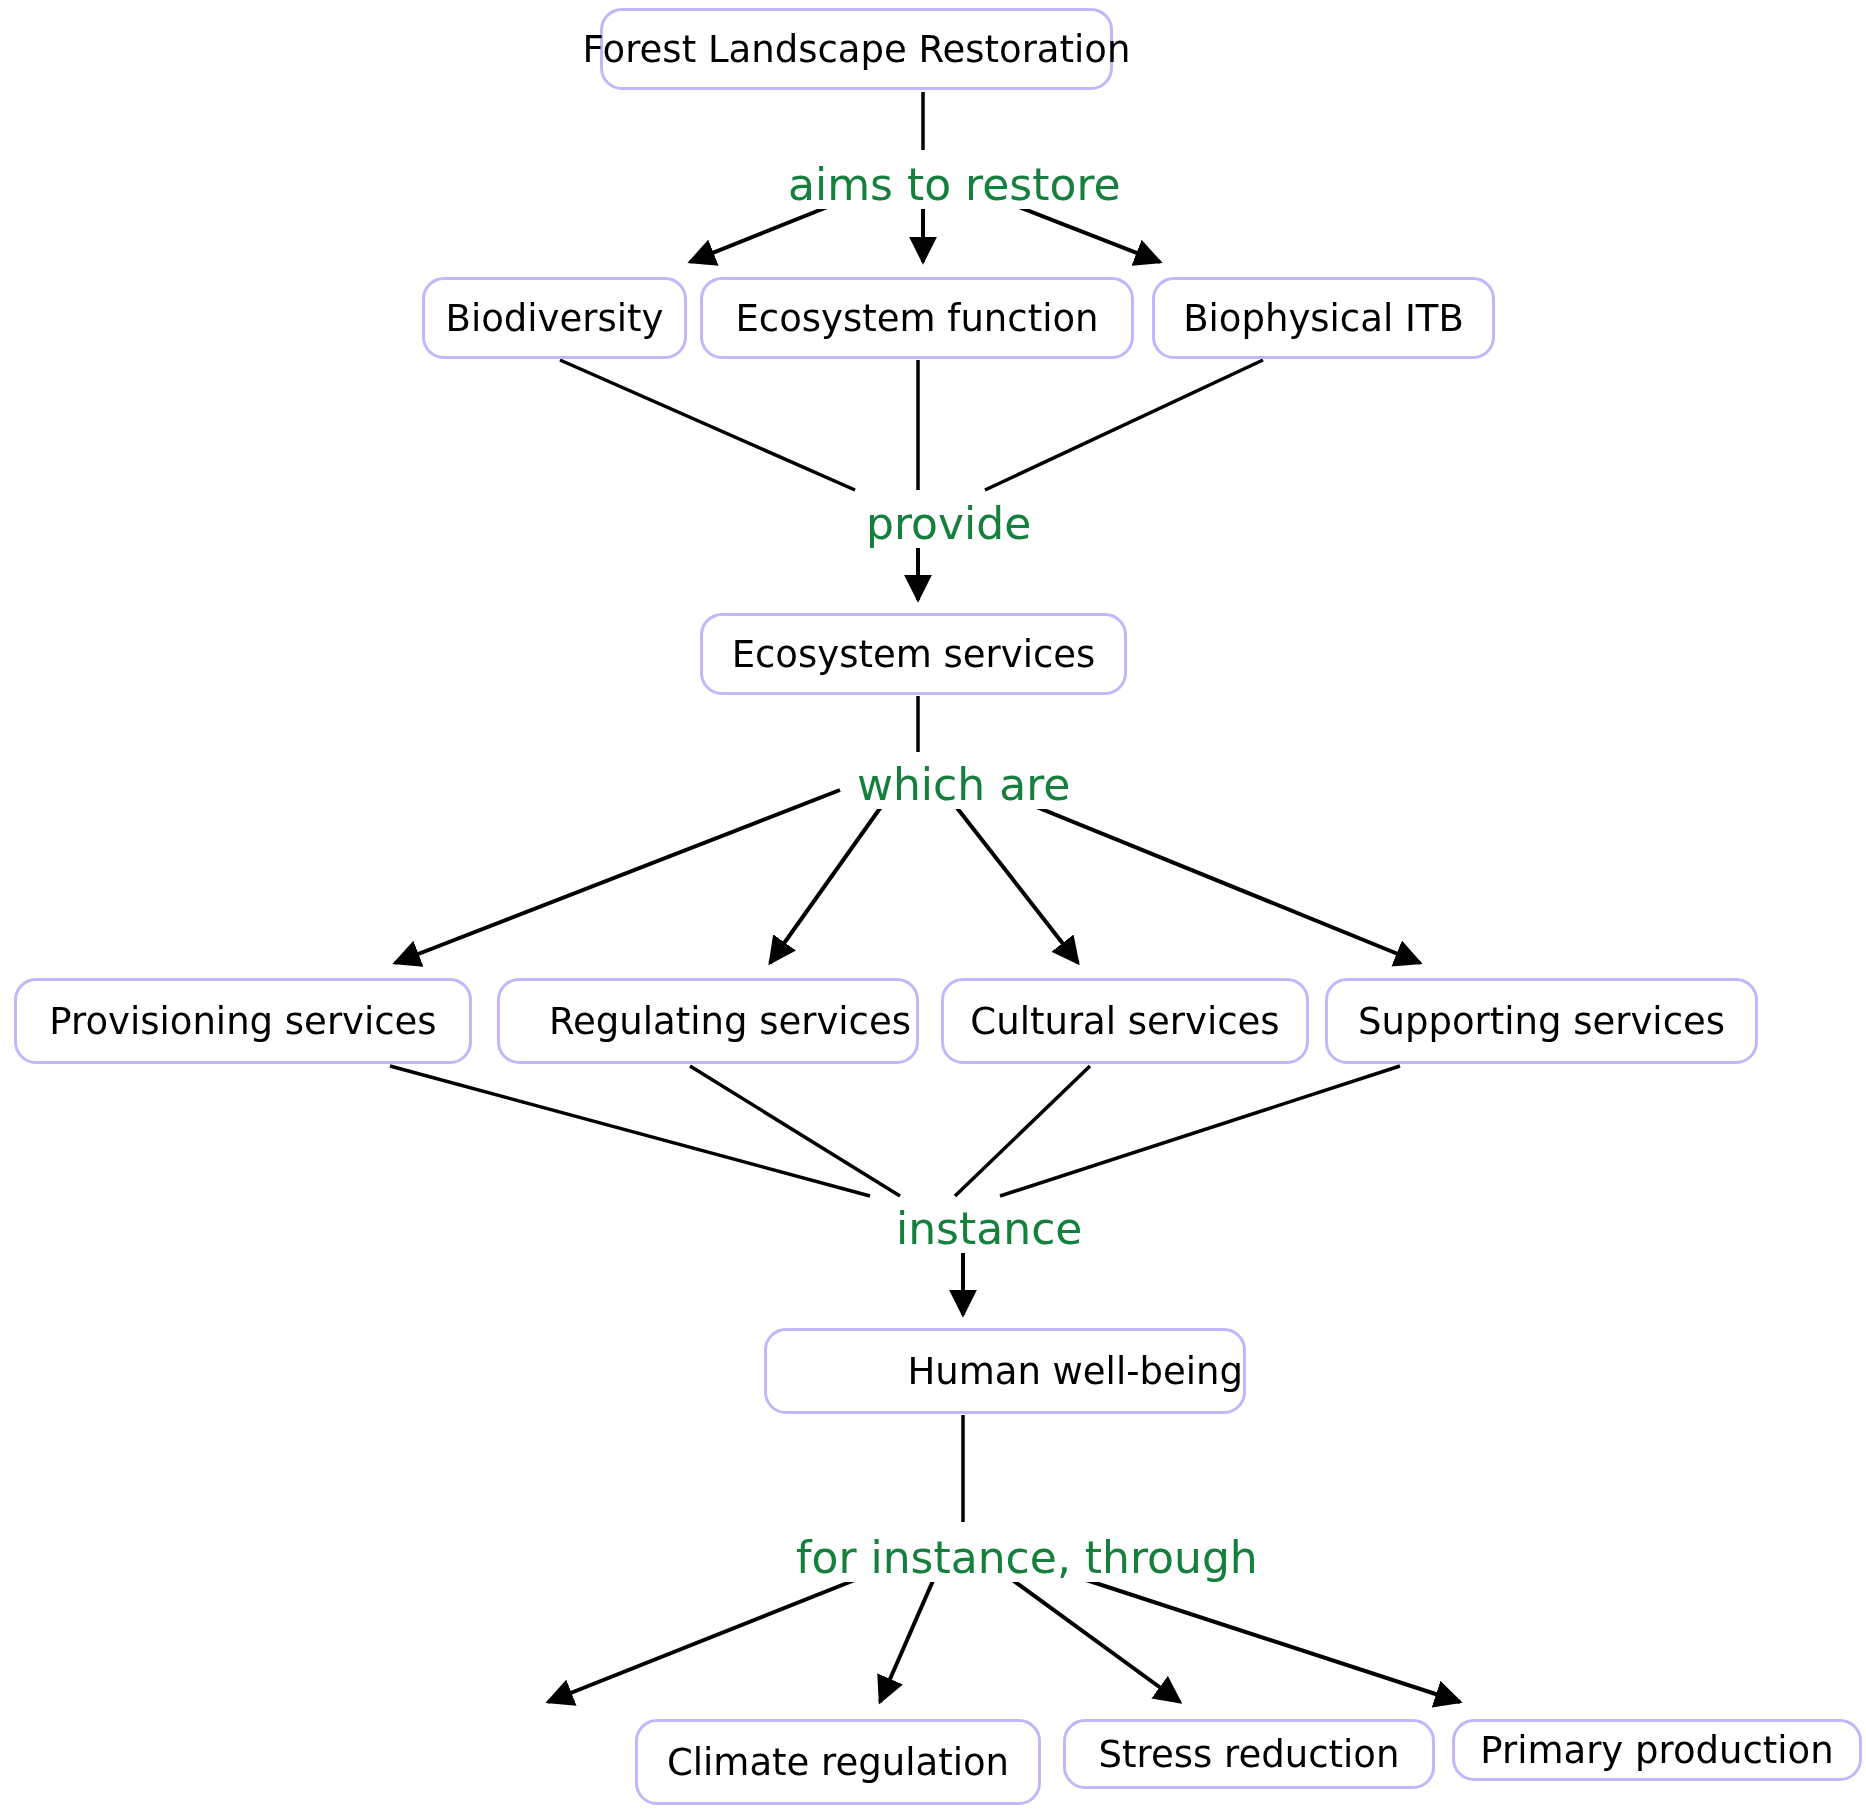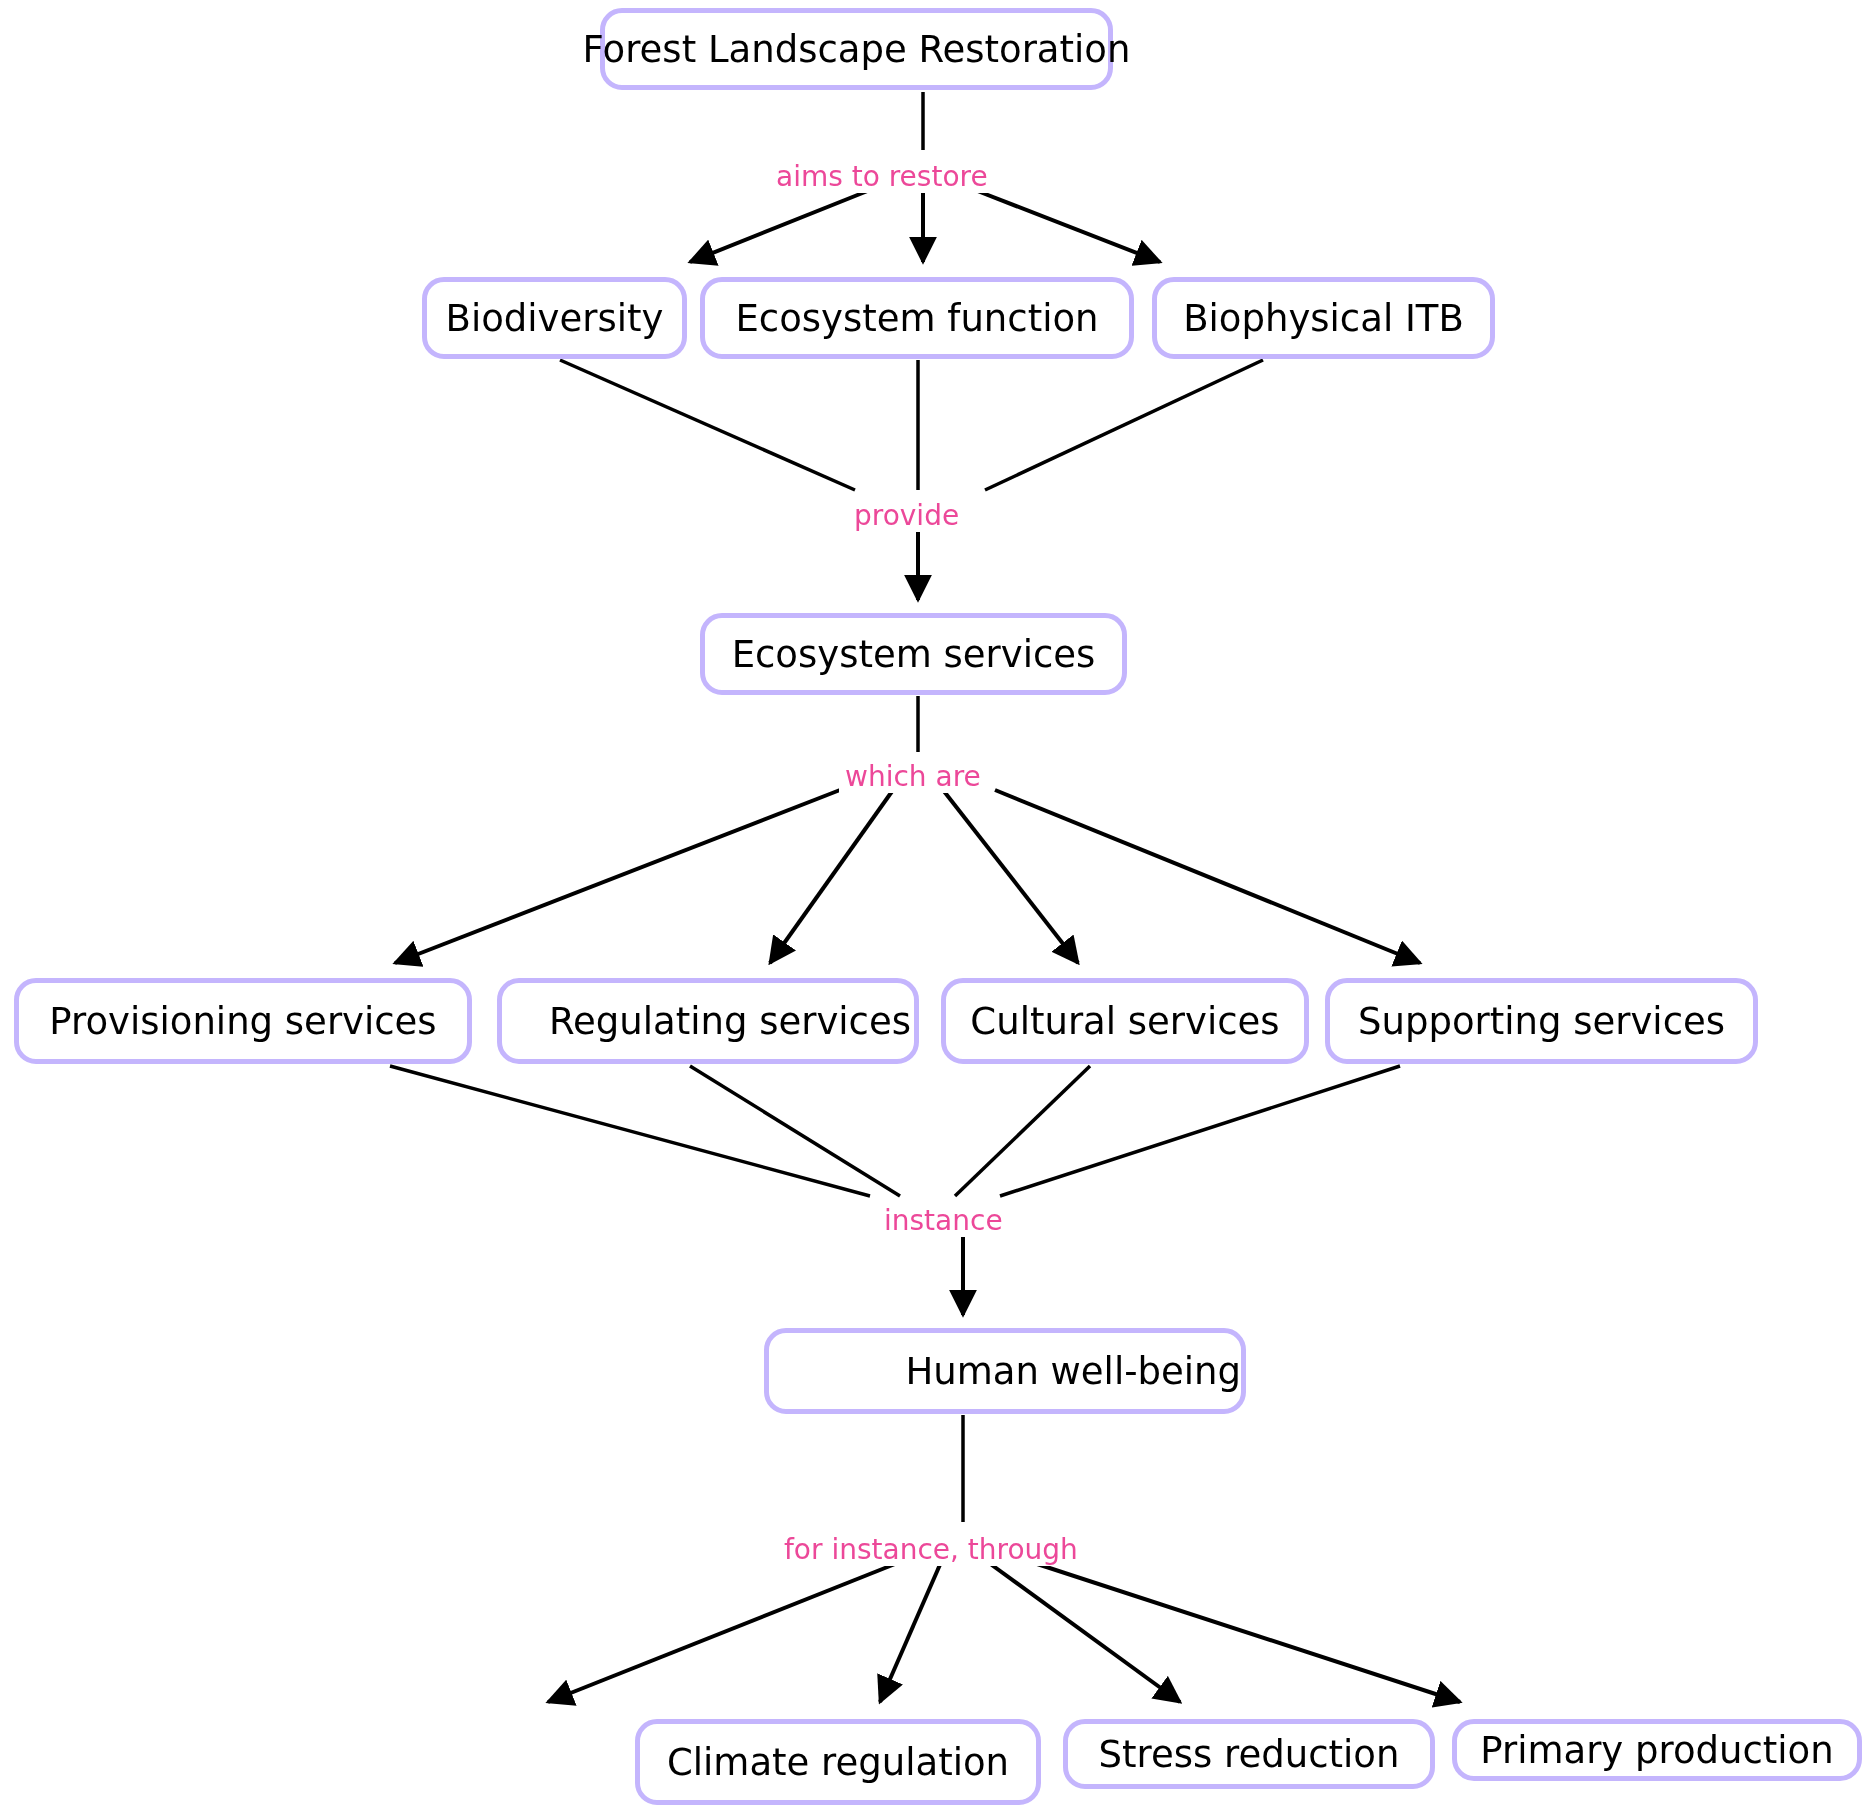--- a/index.html
+++ b/index.html
@@ -20,42 +20,43 @@
   #edges {
     position: absolute;
     left: 0;
     top: 0;
     width: 1866px;
     height: 1809px;
   }
   .node {
     position: absolute;
     box-sizing: border-box;
-    border: 5px solid #c4b5fd;
+    border: 3px solid #c4b5fd;
     border-radius: 22px;
     background: #ffffff;
     display: flex;
     align-items: center;
     justify-content: center;
     color: #000000;
     font-size: 37px;
     line-height: 1;
     white-space: nowrap;
     z-index: 5;
     letter-spacing: 0px;
   }
   .edge-label {
     position: absolute;
-    color: #ec4899;
-    font-size: 28px;
+    color: #15803d;
+    font-size: 44px;
     line-height: 1;
     white-space: nowrap;
     background: #ffffff;
     padding: 2px 6px;
     z-index: 6;
+    margin-left: 12px;
   }
 </style>
 </head>
 <body>
 
 <div id="canvas">
 
   <svg id="edges" viewBox="0 0 1866 1809" width="1866" height="1809" xmlns="http://www.w3.org/2000/svg">
     <defs>
       <marker id="arrow" viewBox="0 0 10 10" refX="9" refY="5" markerWidth="7" markerHeight="7" orient="auto-start-reverse">

